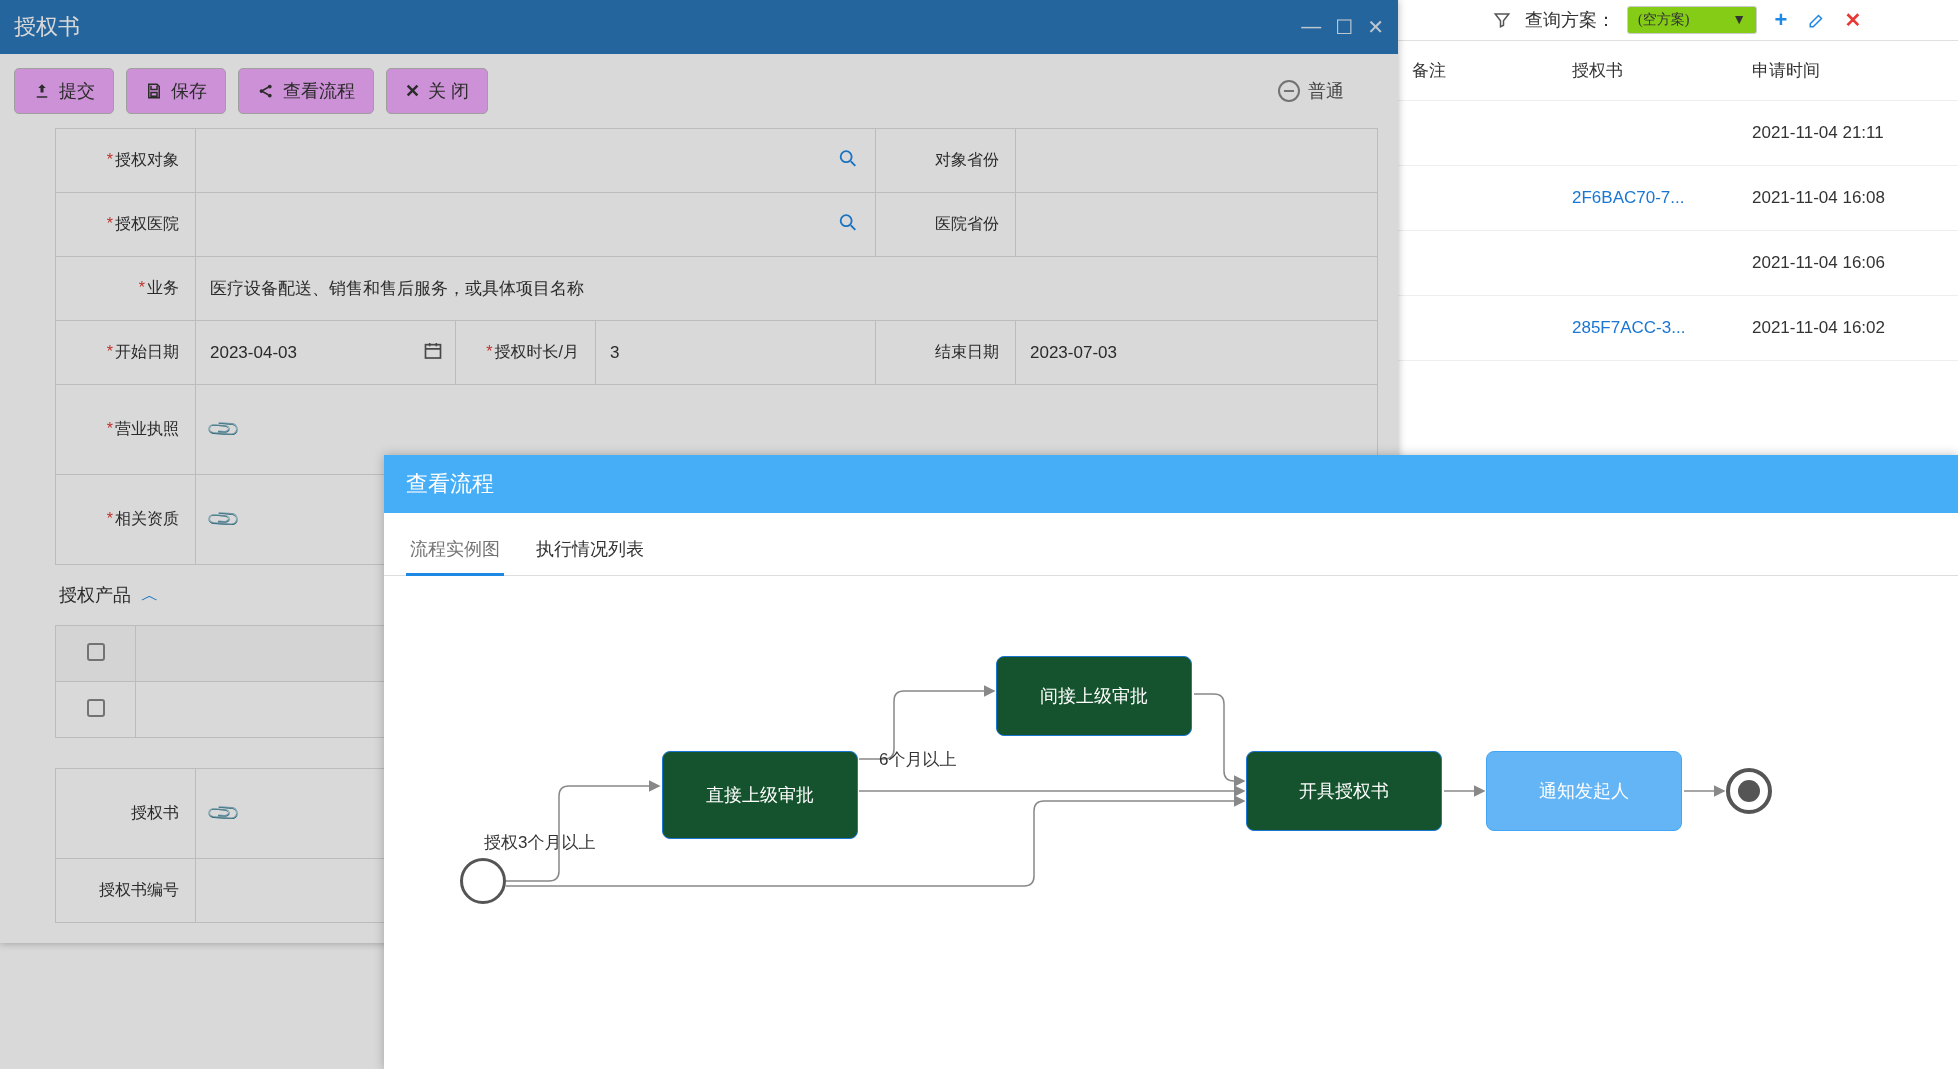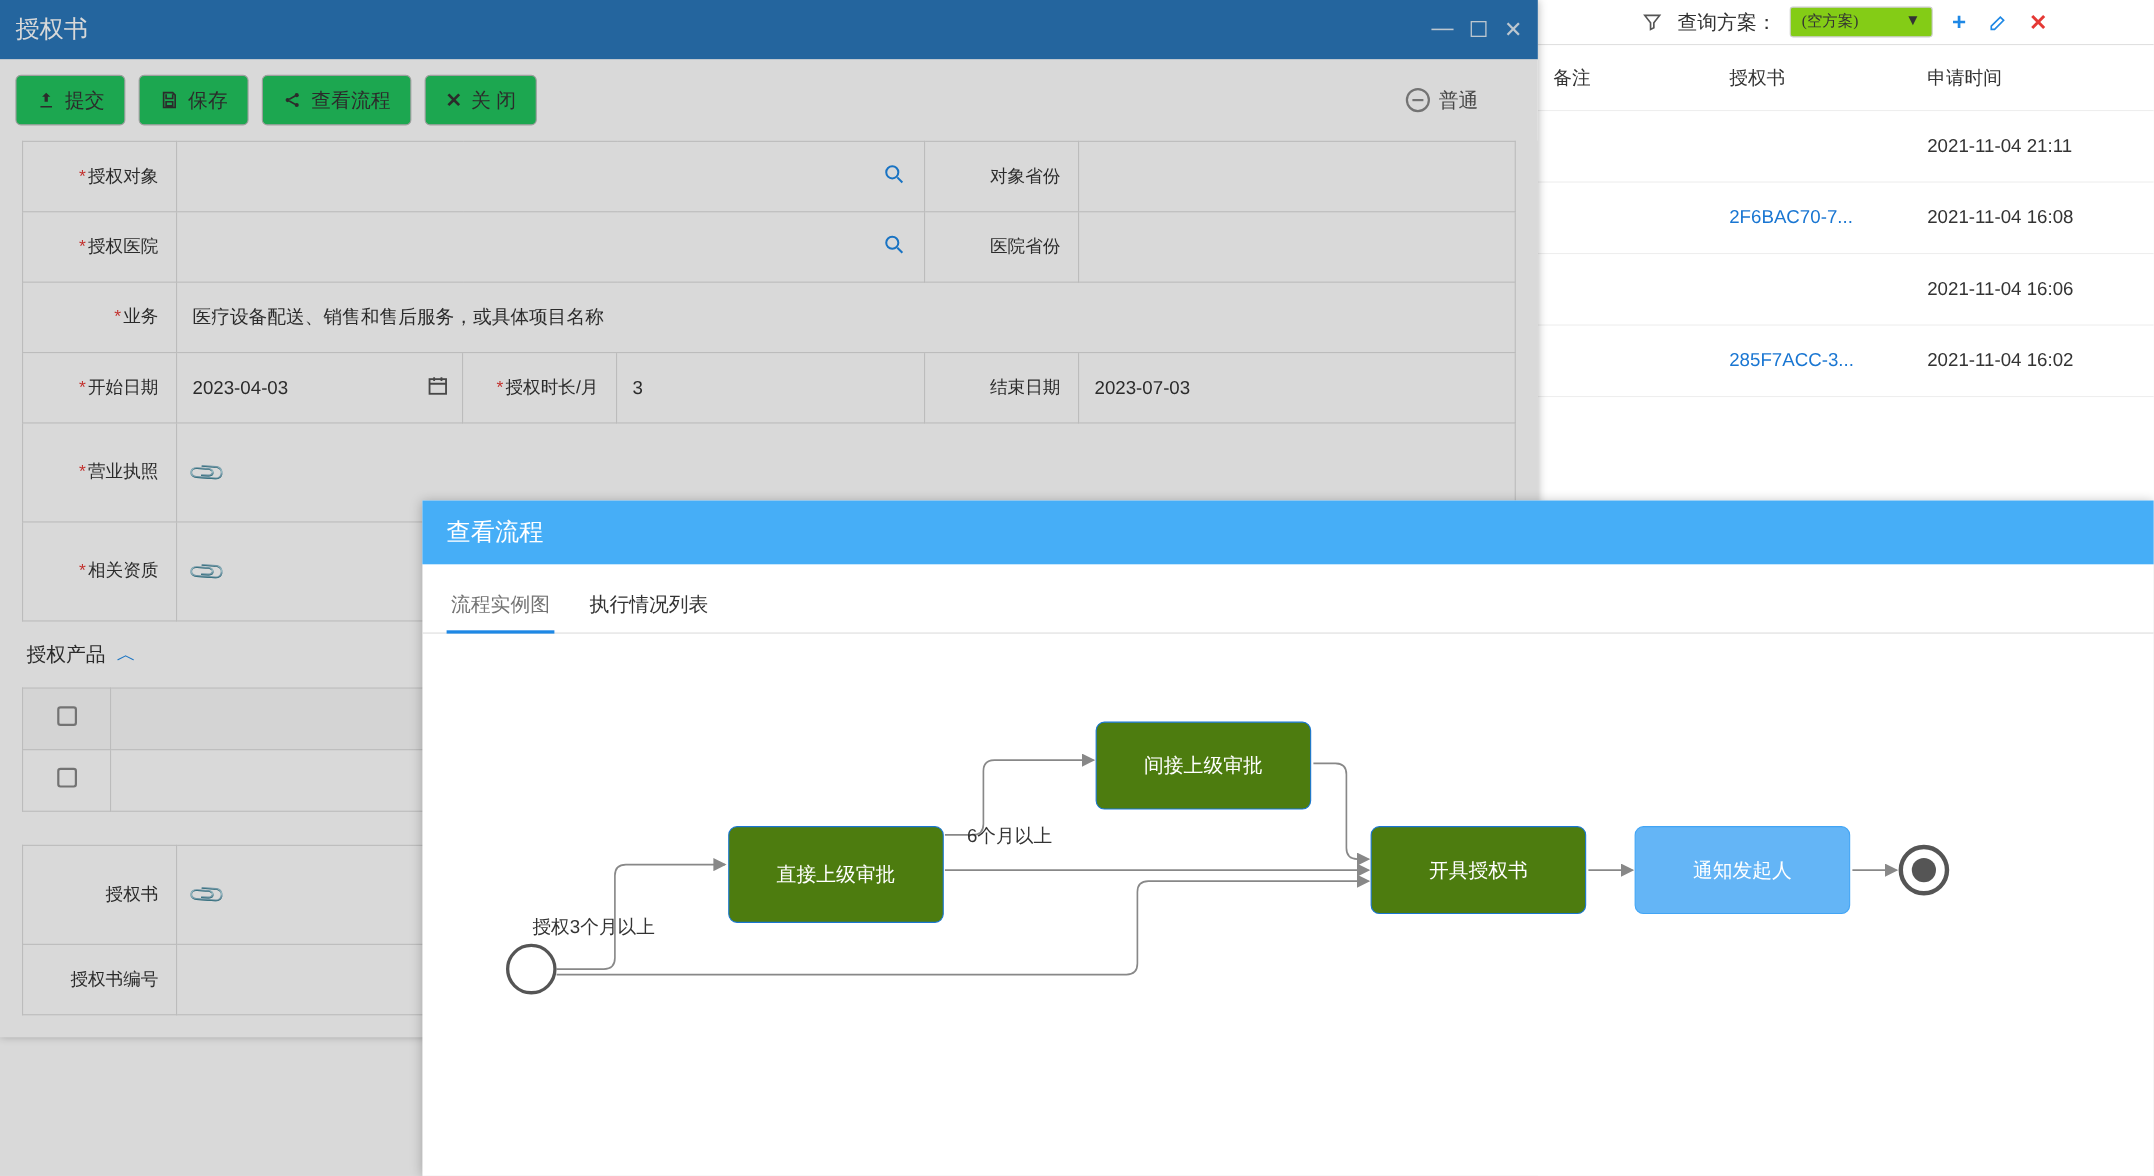--- a/index.html
+++ b/index.html
@@ -20,27 +20,27 @@
 .bg-row { display:flex; padding:22px 14px; border-bottom:1px solid #eee; font-size:17px;justify-content:space-between; }
 .bg-row .link { color:#1976d2; cursor:pointer; }
 
 
 .main-window { position: absolute; top: 0; left: 0; width: 1398px; background:#fff; box-shadow: 0 0 8px rgba(0,0,0,0.3); }
 .overlay-dim { position:absolute; top:0; left:0; width:1398px; height:1069px; background:rgba(0,0,0,0.15); pointer-events:none; z-index:20; }
 .titlebar { background:#2b77ba; color:#fff; display:flex; align-items:center; justify-content:space-between; padding:0 14px; height:54px; font-size:22px; }
 .titlebar .controls { display:flex; gap:14px; font-size:20px; }
 .titlebar .controls span { cursor:pointer; opacity:0.85; }
 .toolbar { display:flex; align-items:center; padding:14px; gap:12px; background:#fff; }
-.btn { display:flex; align-items:center; gap:8px; border:1px solid #bbb; border-radius:5px; padding:10px 18px; font-size:18px; background:#22c55e; cursor:pointer; }
+.btn { display:flex; align-items:center; gap:8px; border:1px solid #bbb; border-radius:5px; padding:10px 18px; font-size:18px; background:#f0abfc; cursor:pointer; }
 .btn svg { width:18px; height:18px; }
 .status-tag { margin-left:auto; margin-right:40px; display:flex; align-items:center; gap:8px; color:#555; font-size:18px; }
 .status-tag .circ { width:22px;height:22px;border:2px solid #888;border-radius:50%;position:relative; }
 .status-tag .circ::after{content:"";position:absolute;left:4px;right:4px;top:50%;height:2px;background:#888;transform:translateY(-50%);}
 
-.form-area { padding: 0 20px 20px 20px; }
+.form-area { padding: 0 20px 20px 20px; margin-left: 35px; }
 .form-table { width:100%; border-collapse:collapse; }
 .form-table td { border:1px solid #ddd; padding:0; height:64px; vertical-align:middle; }
 .form-table .label { width:140px; text-align:right; padding-right:16px; font-size:16px; color:#333; }
 .form-table .label .req { color:#e53935; margin-right:2px; }
 .form-table .value { padding:0 14px; font-size:17px; color:#333; position:relative; }
 .search-icon { position:absolute; right:16px; top:50%; transform:translateY(-50%); color:#1e88e5; }
 .cal-icon { position:absolute; right:12px; top:50%; transform:translateY(-50%); color:#555; }
 .attach-icon { color:#1e88e5; transform:rotate(-45deg); display:inline-block; font-size:22px; }
 
 .section-header { display:flex; align-items:center; gap:10px; padding:18px 4px; font-size:18px; font-weight:500; }
@@ -52,21 +52,21 @@
 
 
 .flow-dialog { position:absolute; left:384px; top:455px; right:0; bottom:0; background:#fff; z-index:30; box-shadow:0 0 10px rgba(0,0,0,0.25); }
 .flow-title { background:#46aef7; color:#fff; padding:14px 22px; font-size:22px; }
 .flow-tabs { display:flex; gap:28px; padding:16px 22px 0 22px; border-bottom:1px solid #ddd; }
 .flow-tab { padding:8px 4px 14px; font-size:18px; color:#333; cursor:pointer; position:relative; }
 .flow-tab.active { color:#737373; }
 .flow-tab.active::after { content:""; position:absolute; left:0;right:0;bottom:-1px;height:3px;background:#1e88e5; }
 .flow-canvas { position:relative; height:420px; }
 
-.flow-node { position:absolute; background:#4d7c0f; color:#fff; border:1px solid #1976d2; border-radius:8px; display:flex;align-items:center;justify-content:center; font-size:18px; }
+.flow-node { position:absolute; background:#14532d; color:#fff; border:1px solid #1976d2; border-radius:8px; display:flex;align-items:center;justify-content:center; font-size:18px; }
 .flow-node.light { background:#64b5f6; border-color:#42a5f5; }
 .flow-start { position:absolute; width:46px;height:46px;border:3px solid #555;border-radius:50%;background:#fff; }
 .flow-end { position:absolute; width:46px;height:46px;border:4px solid #555;border-radius:50%;background:#fff;display:flex;align-items:center;justify-content:center; }
 .flow-end::after{content:"";width:22px;height:22px;background:#555;border-radius:50%;}
 .flow-label { position:absolute; font-size:17px; color:#333; }
 
 svg.conn { position:absolute; top:0; left:0; width:100%; height:100%; pointer-events:none; }
 svg.conn path { stroke:#888; stroke-width:1.5; fill:none; }
 svg.conn marker path { fill:#888; stroke:none; }
 </style>

